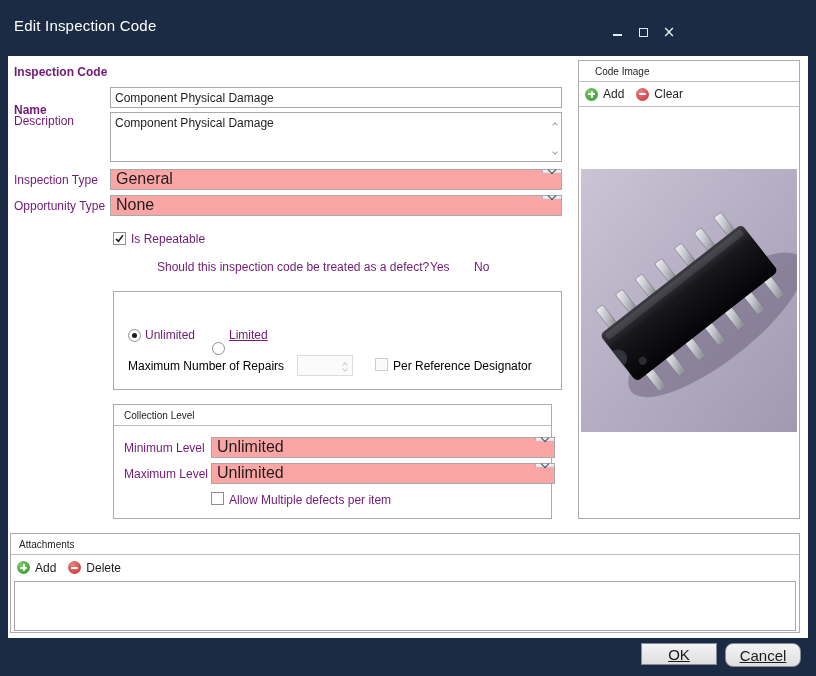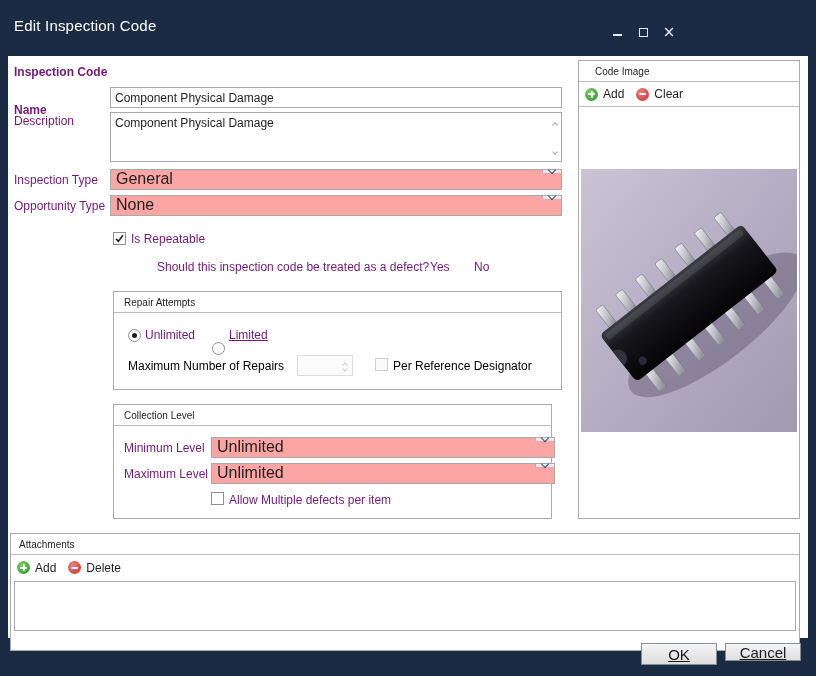--- a/index.html
+++ b/index.html
@@ -117,23 +117,20 @@
   </div>
   <span class="lbl abs" style="left:123px;top:176px;">Is Repeatable</span>
 
   <span class="lbl abs" style="left:105px;top:204px;margin-left:44px;">Should this inspection code be treated as a defect?</span>
   <div class="radio checked abs" style="left:405px;top:205px;"></div>
   <span class="lbl abs" style="left:422px;top:204px;">Yes</span>
   <div class="radio abs" style="left:449px;top:205px;"></div>
   <span class="lbl abs" style="left:466px;top:204px;">No</span>
 
   <div class="groupbox abs" style="left:105px;top:235px;width:449px;height:99px;">
-    <div class="gb-header" style="padding:0 10px;">
-      <span>Repair Attempts</span>
-    </div>
     <div class="radio checked abs" style="left:14px;top:37px;"></div>
     <span class="lbl abs" style="left:31px;top:36px;">Unlimited</span>
     <div class="radio abs" style="left:98px;top:37px;"></div>
     <span class="lbl abs" style="left:115px;top:36px;text-decoration:underline;">Limited</span>
 
     <span class="lbl dim abs" style="left:14px;top:67px;">Maximum Number of Repairs</span>
     <div class="spinner abs" style="left:183px;top:63px;width:56px;height:21px;">
       <span></span>
       <span class="sp-btns">
         <span class="chev up sm dis"></span>
@@ -225,21 +222,21 @@
           </g>
           <rect x="-90" y="-30" width="180" height="60" rx="5" fill="url(#bodyg)"></rect>
           <rect x="-86" y="-27" width="172" height="7" rx="3" fill="rgba(255,255,255,0.10)"></rect>
           <path d="M -90 -9 a 9 9 0 0 1 0 18 z" fill="#32323c"></path>
           <circle cx="-72" cy="17" r="4" fill="#2a2a32"></circle>
         </g>
       </svg>
     </div>
   </div>
 
-  <div class="groupbox abs" style="left:2px;top:477px;width:790px;height:118px;">
+  <div class="groupbox abs" style="left:2px;top:477px;width:790px;height:100px;">
     <div class="gb-header" style="padding:0 8px;">
       <span>Attachments</span>
     </div>
     <div class="gb-toolbar" style="border-bottom:none;">
       <div class="tool-item">
         <span class="icon-circle icon-add">
             <span class="bar-h"></span>
             <span class="bar-v"></span>
           </span>
         <span>Add</span>
@@ -252,15 +249,15 @@
       </div>
     </div>
     <div class="listarea" style="left:3px;top:47px;width:782px;height:50px;"></div>
   </div>
 
 </div>
 
 <div class="btn" style="left:641px;top:643px;width:76px;height:22px;">
   <span>OK</span>
 </div>
-<div class="btn" style="left:725px;top:643px;width:76px;height:18px;">
+<div class="btn" style="left:725px;top:643px;width:76px;height:24px;border-radius:8px;">
   <span>Cancel</span>
 </div>
 
 </body></html>

